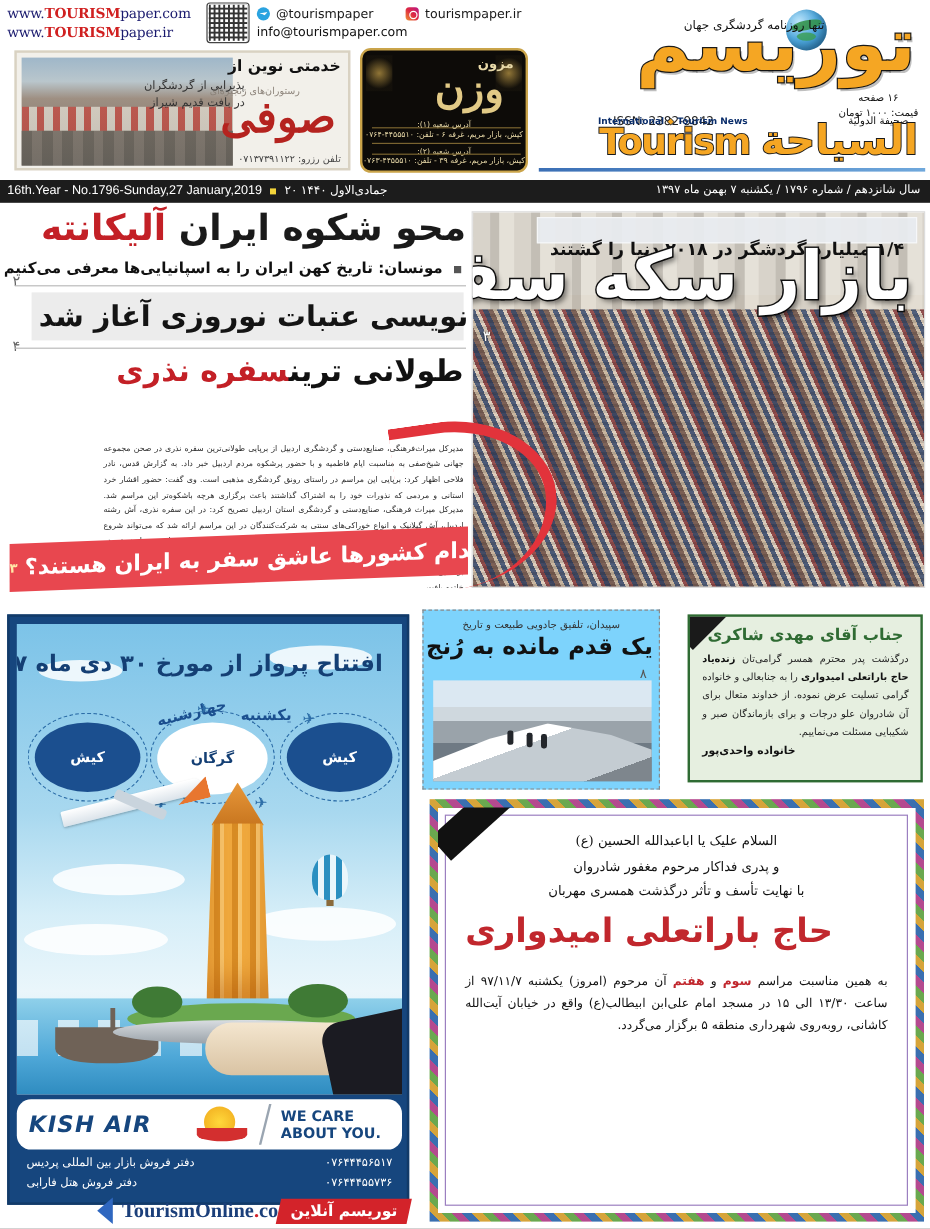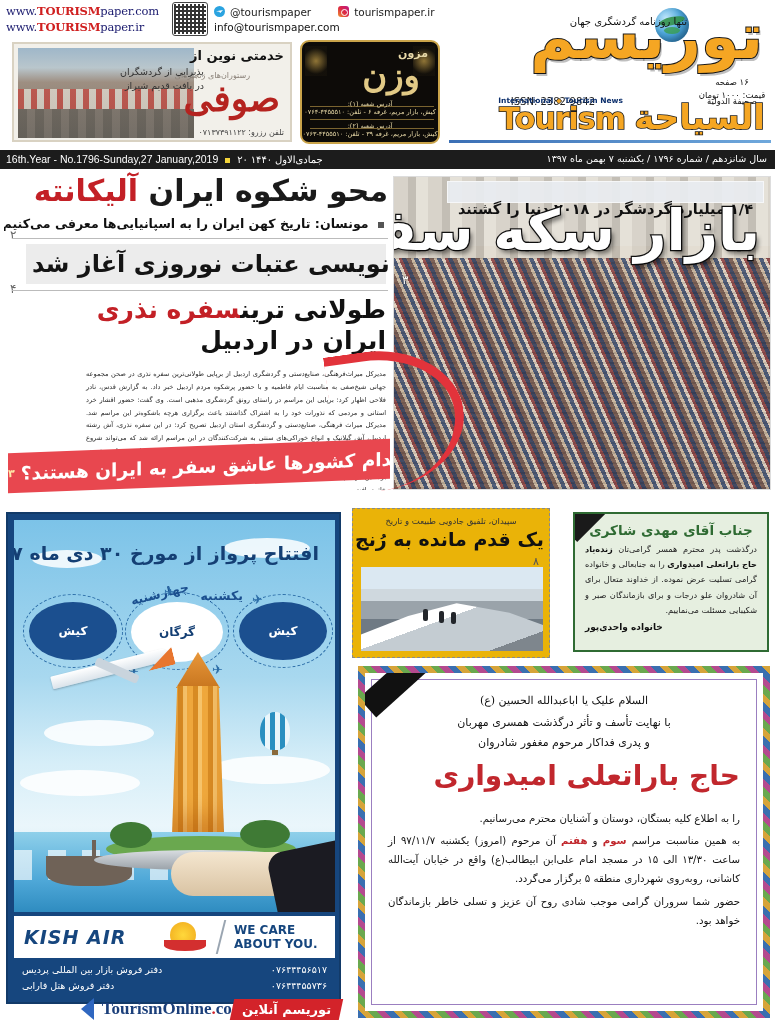--- a/index.html
+++ b/index.html
@@ -486,20 +486,21 @@
     border-radius:40px 0 0 40px;
   }
   .hand .sleeve{
     position:absolute; right:-12px; top:0; width:80px; height:80px;
     background:#1b1b22; border-radius:16px 0 0 16px;
     transform:rotate(-12deg);
   }
   .kish .brandbar{
     position:absolute; left:6px; top:402px; width:321px; height:42px;
     background:#ffffff;
+    border-radius:12px;
   }
   .kish .brandbar .kal{
     position:absolute; left:10px; top:10px; font-size:19px; font-weight:bold;
     color:#16467e; direction:ltr; letter-spacing:1px; font-style:italic;
   }
   .kish .brandbar .sunlogo{
     position:absolute; left:150px; top:6px; width:44px; height:30px;
   }
   .kish .brandbar .sunlogo .sun{
     position:absolute; left:6px; top:0; width:26px; height:26px;
@@ -541,21 +542,21 @@
   .tol .en .dot{ color:#d3232a; }
   .tol .chev{
     width:0;height:0;margin-left:6px;
     border-top:11px solid transparent;border-bottom:11px solid transparent;
     border-right:13px solid #2f67c0;
   }
 
   
   .sepidan{
     position:absolute; left:352px; top:508px; width:198px; height:150px;
-    border:1.5px dashed #8a8a8a; background:#eab308; padding:5px;
+    border:1.5px dashed #8a8a8a; background:#7dd3fc; padding:5px;
   }
   .sepidan .kick{
     text-align:center; font-size:8.5px; color:#333; margin-top:2px;
   }
   .sepidan .ttl{
     text-align:center; font-size:19px; font-weight:bold; color:#111; margin-top:2px;
     white-space:nowrap;
   }
   .sepidan .pg{
     position:absolute; right:10px; top:46px; font-size:11px; color:#555;
@@ -621,21 +622,21 @@
     background:#111; transform:rotate(-42deg);
   }
   .obit .basmala{
     text-align:center; font-size:11px; color:#111; margin:6px 0 6px;
     font-family:"DejaVu Serif",serif;
   }
   .obit .l{
     text-align:center; font-size:11px; color:#111; line-height:1.8;
   }
   .obit .deceased{
-    text-align:right; font-size:28px; font-weight:bold; color:#c1272d;
+    text-align:left; font-size:28px; font-weight:bold; color:#c1272d;
     margin:6px 0 18px; white-space:nowrap;
   }
   .obit .epithet{
     text-align:center; font-size:11px; font-weight:bold; color:#111;
   }
   .obit .p{
     font-size:10.2px; color:#111; line-height:1.85; text-align:justify; margin-top:4px;
   }
   .obit .p .rd{ color:#c1272d; font-weight:bold; }
   .obit .sig{
@@ -739,21 +740,20 @@
     <div class="h-noruz">
       <span>نام نویسی عتبات نوروزی آغاز شد</span>
     </div>
     <div class="pgnum" style="left:6px;top:110px">۴</div>
     <div class="rule-grey" style="top:118px"></div>
 
     <div class="h-ardabil">
       <div>
         <span>طولانی ترین</span><span class="rd">سفره نذری</span>
       </div>
-      <div>ایران در اردبیل</div>
     </div>
 
     <div class="body-left">مدیرکل میراث‌فرهنگی، صنایع‌دستی و گردشگری اردبیل از برپایی طولانی‌ترین سفره نذری در صحن مجموعه جهانی شیخ‌صفی به مناسبت ایام فاطمیه و با حضور پرشکوه مردم اردبیل خبر داد. به گزارش قدس، نادر فلاحی اظهار کرد: برپایی این مراسم در راستای رونق گردشگری مذهبی است. وی گفت: حضور اقشار خرد استانی و مردمی که نذورات خود را به اشتراک گذاشتند باعث برگزاری هرچه باشکوه‌تر این مراسم شد. مدیرکل میراث فرهنگی، صنایع‌دستی و گردشگری استان اردبیل تصریح کرد: در این سفره نذری، آش رشته اردبیل، آش گیلانیک و انواع خوراکی‌های سنتی به شرکت‌کنندگان در این مراسم ارائه شد که می‌تواند شروع خوبی برای گردشگری غذا باشد. فلاحی اضافه کرد: همچنین یک سفره ویژه از طرف معاونت صنایع‌دستی در این مراسم برپا شد که تمامی ظروف استفاده‌شده در آن از صنایع‌دستی استان اردبیل و دیگر استان‌های کشور بود. این مراسم با مرثیه‌سرایی مداحان برجسته استان اردبیل به مناسبت ایام شهادت حضرت فاطمه‌زهرا(س) خاتمه یافت.</div>
   </div>
 
   <div class="red-banner">
     <span>گردشگران کدام کشورها عاشق سفر به ایران هستند؟</span>
     <span class="pgw">۳</span>
   </div>
 
@@ -860,22 +860,20 @@
     <div class="ribbon"></div>
     <div class="name">جناب آقای مهدی شاکری</div>
     <div class="txt"><span>درگذشت پدر محترم همسر گرامی‌تان </span><b>زنده‌یاد حاج باراتعلی امیدواری</b><span> را به جنابعالی و خانواده گرامی تسلیت عرض نموده. از خداوند متعال برای آن شادروان علو درجات و برای بازماندگان صبر و شکیبایی مسئلت می‌نماییم.</span></div>
     <div class="sig">خانواده واحدی‌پور</div>
   </div>
 
   <div class="obit">
     <div class="inner">
       <div class="blackband"></div>
       <div class="basmala">السلام علیک یا اباعبدالله الحسین (ع)</div>
+      <div class="l">و پدری فداکار مرحوم مغفور شادروان</div>
       <div class="l">با نهایت تأسف و تأثر درگذشت همسری مهربان</div>
-      <div class="l">و پدری فداکار مرحوم مغفور شادروان</div>
       <div class="deceased">حاج باراتعلی امیدواری</div>
-      <div class="p">را به اطلاع کلیه بستگان، دوستان و آشنایان محترم می‌رسانیم.</div>
       <div class="p"><span>به همین مناسبت مراسم </span><span class="rd">سوم</span><span> و </span><span class="rd">هفتم</span><span> آن مرحوم (امروز) یکشنبه ۹۷/۱۱/۷ از ساعت ۱۳/۳۰ الی ۱۵ در مسجد امام علی‌ابن ابیطالب(ع) واقع در خیابان آیت‌الله کاشانی، روبه‌روی شهرداری منطقه ۵ برگزار می‌گردد.</span></div>
-      <div class="p">حضور شما سروران گرامی موجب شادی روح آن عزیز و تسلی خاطر بازماندگان خواهد بود.</div>
     </div>
   </div>
 
 </div>
 
 </body></html>

